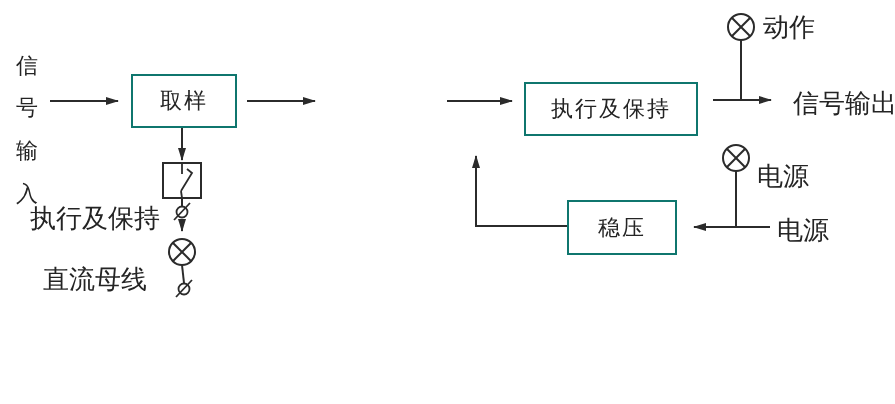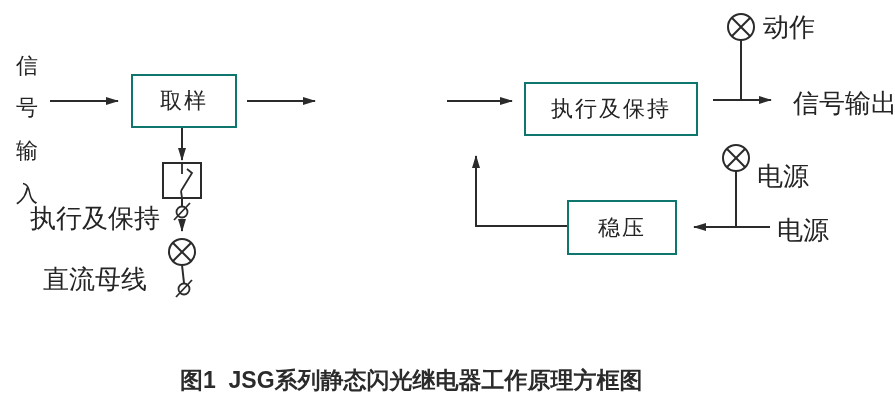--- a/index.html
+++ b/index.html
@@ -120,15 +120,14 @@
     <span>稳压</span>
   </div>
 
   <div class="lbl" style="left:763px;top:14px">动作</div>
   <div class="lbl" style="left:793px;top:90px">信号输出</div>
   <div class="lbl" style="left:757px;top:163px">电源</div>
   <div class="lbl" style="left:777px;top:217px">电源</div>
   <div class="lbl" style="left:30px;top:205px">执行及保持</div>
   <div class="lbl" style="left:43px;top:266px">直流母线</div>
 
-  <div id="caption">图1  JSG系列静态闪光继电器工作原理方框图</div>
 
 </div>
 
 </body></html>

